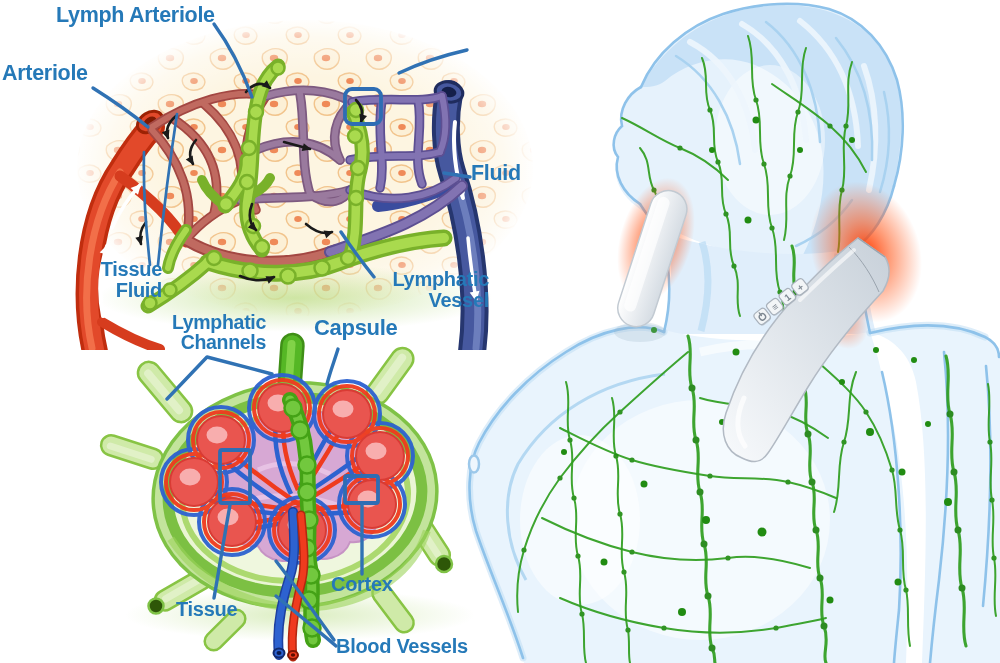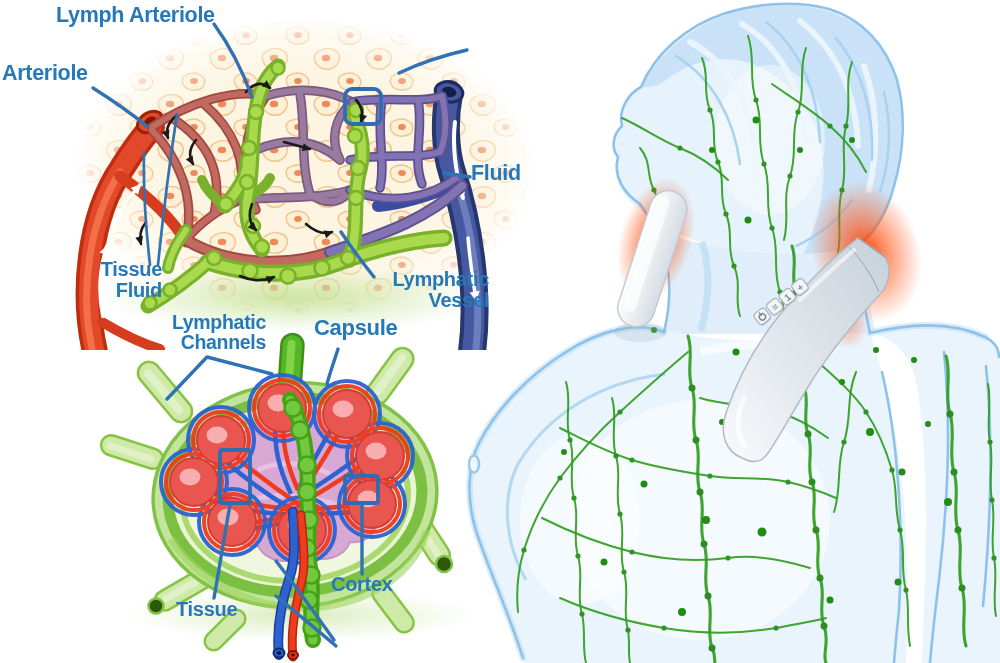--- a/index.html
+++ b/index.html
@@ -554,13 +554,14 @@
   <div class="lbl big" style="left:471px;top:162px">Fluid</div>
   <div class="lbl ctr" style="left:78px;top:259px;width:84px">Tissue
 Fluid</div>
   <div class="lbl ctr" style="left:381px;top:269px;width:108px">Lymphatic
 Vessel</div>
   <div class="lbl ctr" style="left:158px;top:312px;width:108px;font-size:19.5px">Lymphatic
 Channels</div>
   <div class="lbl" style="left:314px;top:317px;font-size:22px">Capsule</div>
   <div class="lbl" style="left:176px;top:599px">Tissue</div>
   <div class="lbl" style="left:331px;top:574px">Cortex</div>
+  <div class="lbl" style="left:336px;top:636px">Blood Vessels</div>
 </div>
 
 </body></html>

